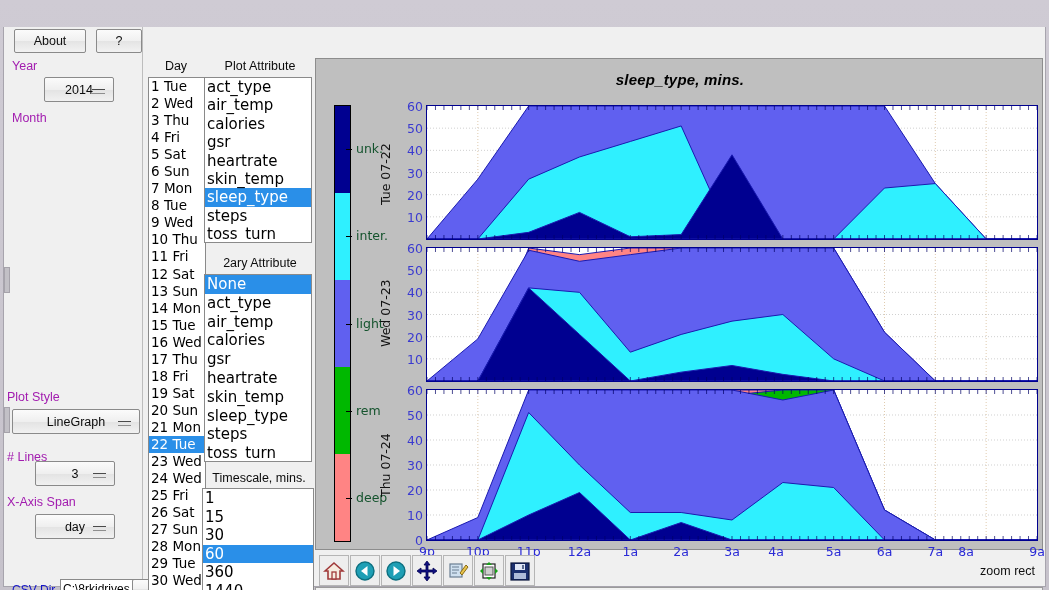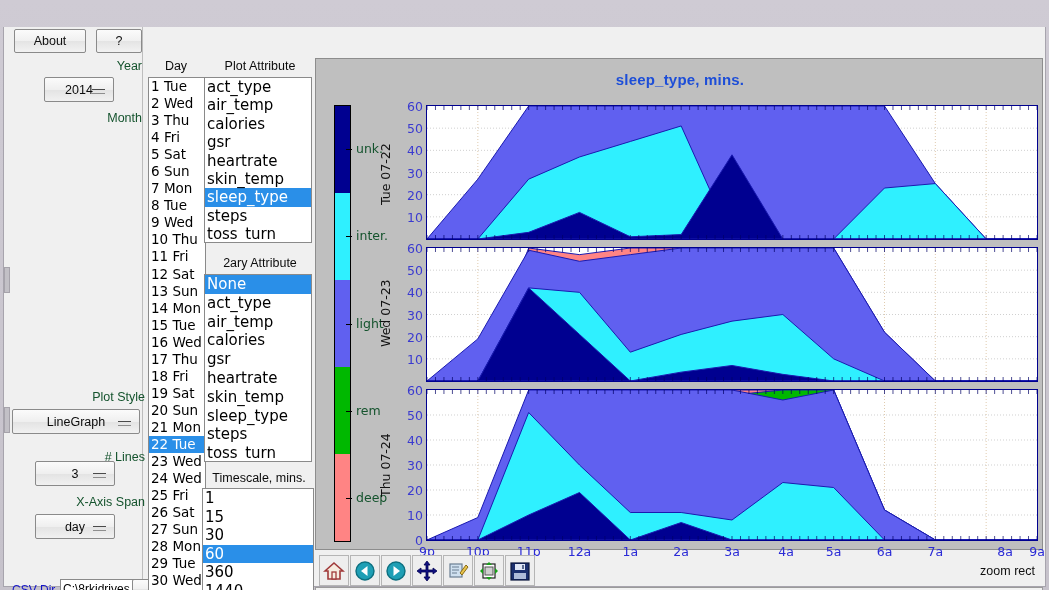--- a/index.html
+++ b/index.html
@@ -59,21 +59,21 @@
     position:absolute;
     background:linear-gradient(180deg,#fbfbfb 0%,#f0f0f0 50%,#e4e4e4 51%,#f2f2f2 100%);
     border:1px solid #8a8a8a;border-radius:2px;
     font-size:12.5px;color:#101010;text-align:center;box-sizing:border-box;
     display:flex;align-items:center;justify-content:center;
   }
   #about-btn{left:10px;top:2px;width:72px;height:24px;}
   #help-btn{left:92px;top:2px;width:46px;height:24px;}
 
   .lbl{
-    position:absolute;text-align:right;font-size:12.5px;color:#14532d;
+    position:absolute;text-align:left;font-size:12.5px;color:#a21caf;
   }
   #lbl-year{left:8px;top:32px;width:130px;}
   #lbl-month{left:8px;top:84px;width:130px;}
   #lbl-plotstyle{left:3px;top:363px;width:138px;}
   #lbl-numlines{left:3px;top:415px;width:138px;margin-top:8px;}
   #lbl-xaxis{left:3px;top:468px;width:138px;}
 
   .combo{
     position:absolute;height:25px;
     background:linear-gradient(180deg,#fbfbfb 0%,#efefef 50%,#e3e3e3 51%,#f1f1f1 100%);
@@ -139,21 +139,21 @@
   #timescale-list{left:198px;top:461px;width:112px;height:113px;}
   #timescale-list .li{font-size:15px;line-height:18.5px;height:18.5px;}
 
   
   .plotframe{
     position:absolute;left:311px;top:31px;width:728px;height:492px;
     background:#bfbfbf;border:1px solid #8d8d8d;box-sizing:border-box;
   }
   .plot-title{
     position:absolute;left:0;top:12px;width:728px;text-align:center;
-    font-size:15px;font-weight:bold;color:#1d4ed8;letter-spacing:.2px;
+    font-size:15px;font-weight:bold;color:#000000;letter-spacing:.2px;font-style:italic;
   }
   
   .colorbar{
     position:absolute;left:18px;top:46px;width:17px;height:437px;
     border:1px solid #000;box-sizing:border-box;
   }
   .cb-seg{width:100%;box-sizing:border-box;}
   .cb-tick{
     position:absolute;left:12px;width:6px;height:1px;background:#000;
   }
@@ -882,25 +882,25 @@
           <div class="ytick" style="top: 50px;">40</div>
           <div class="ytick" style="top: 25px;">50</div>
           <div class="ytick" style="top: 0px;">60</div>
           <div class="xtick" style="left: 0px;">9p</div>
           <div class="xtick" style="left: 50.8333px;">10p</div>
           <div class="xtick" style="left: 101.667px;">11p</div>
           <div class="xtick" style="left: 152.5px;">12a</div>
           <div class="xtick" style="left: 203.333px;">1a</div>
           <div class="xtick" style="left: 254.167px;">2a</div>
           <div class="xtick" style="left: 305px;">3a</div>
-          <div class="xtick" style="left: 359px;">4a</div>
+          <div class="xtick" style="left: 349px;">4a</div>
           <div class="xtick" style="left: 406.667px;">5a</div>
           <div class="xtick" style="left: 457.5px;">6a</div>
           <div class="xtick" style="left: 508.333px;">7a</div>
-          <div class="xtick" style="left: 578px;">8a</div>
+          <div class="xtick" style="left: 539px;">8a</div>
           <div class="xtick" style="left: 610px;">9a</div>
         </div>
     </div>
 
     <div class="navbar">
       <div class="navbtn" style="left:4px;">
         <svg width="22" height="22" viewBox="0 0 22 22">
           <path d="M11 3 L20 11 L17 11 L17 19 L5 19 L5 11 L2 11 Z" fill="#f6ece0" stroke="#a03a3a" stroke-width="1.6"></path>
           <rect x="9" y="12" width="4" height="7" fill="#f6ece0" stroke="#a03a3a" stroke-width="1.3"></rect>
         </svg>

